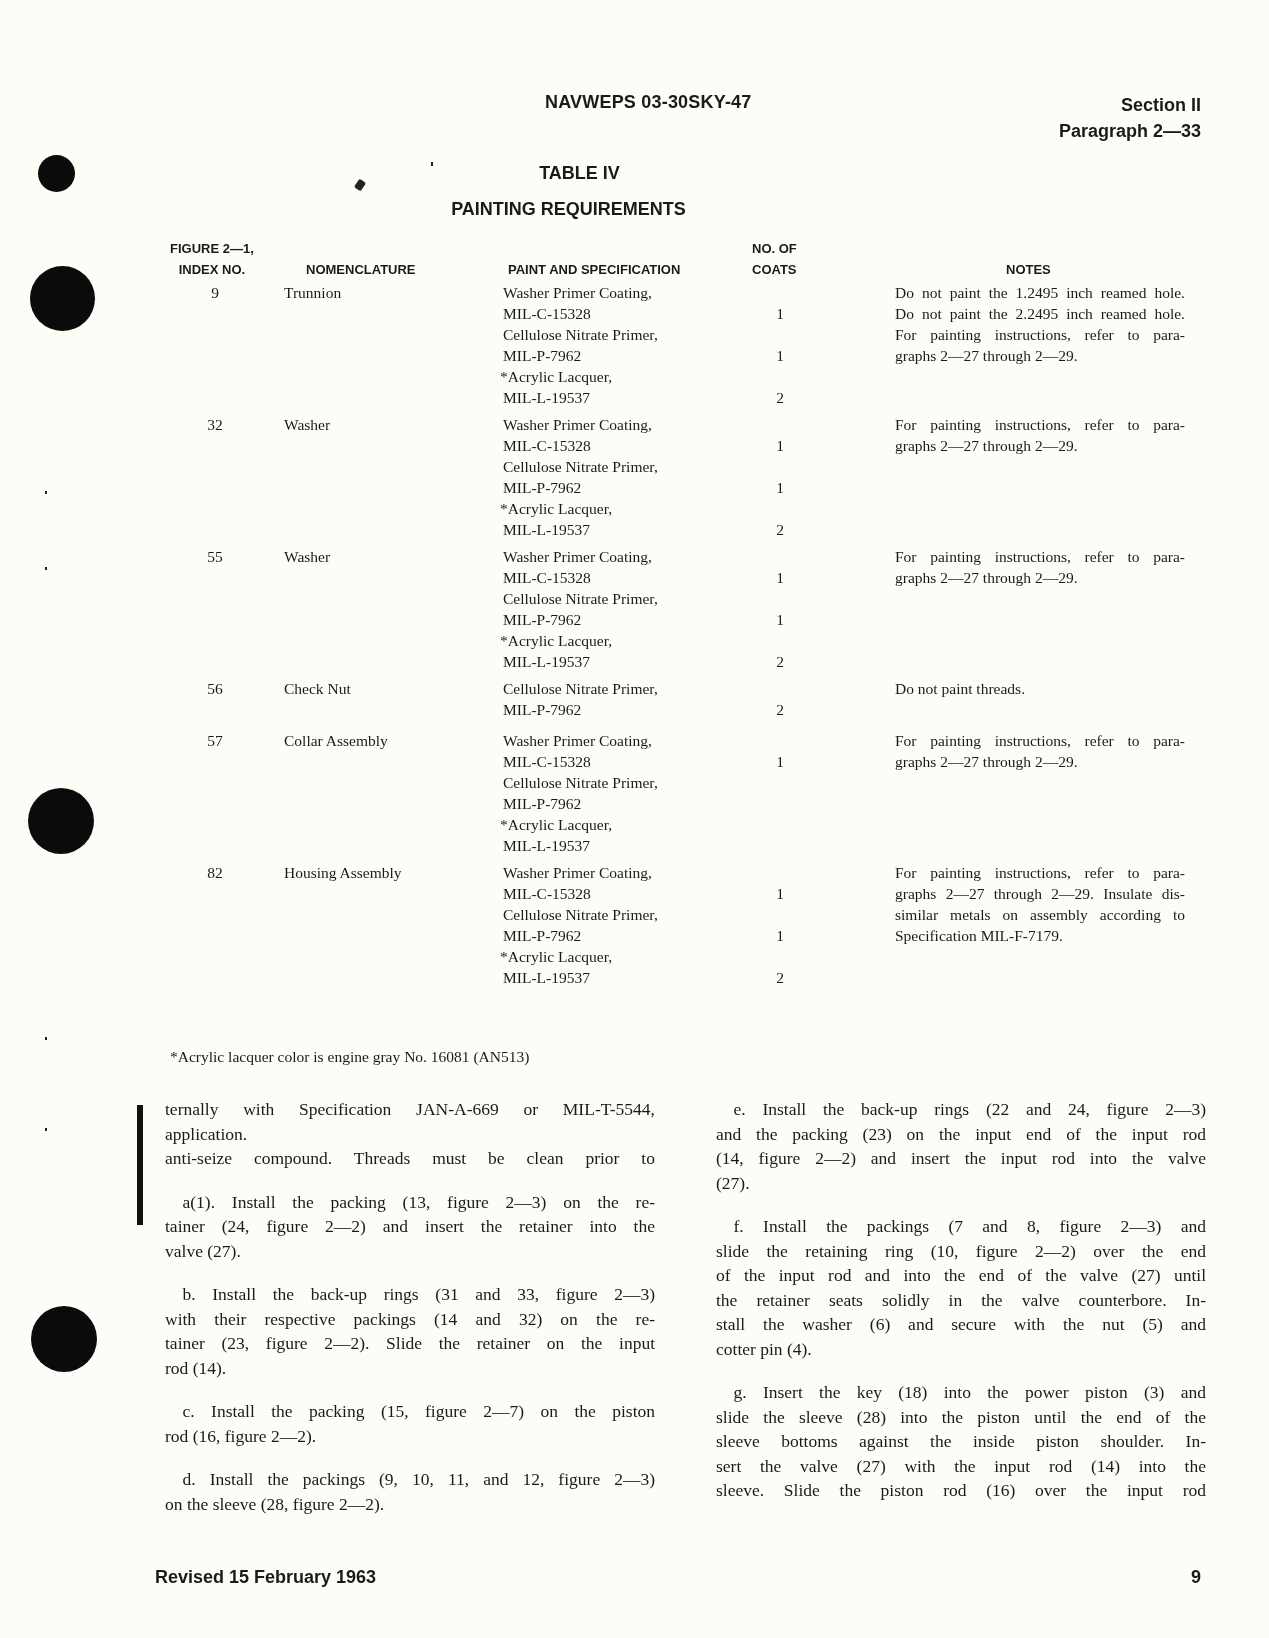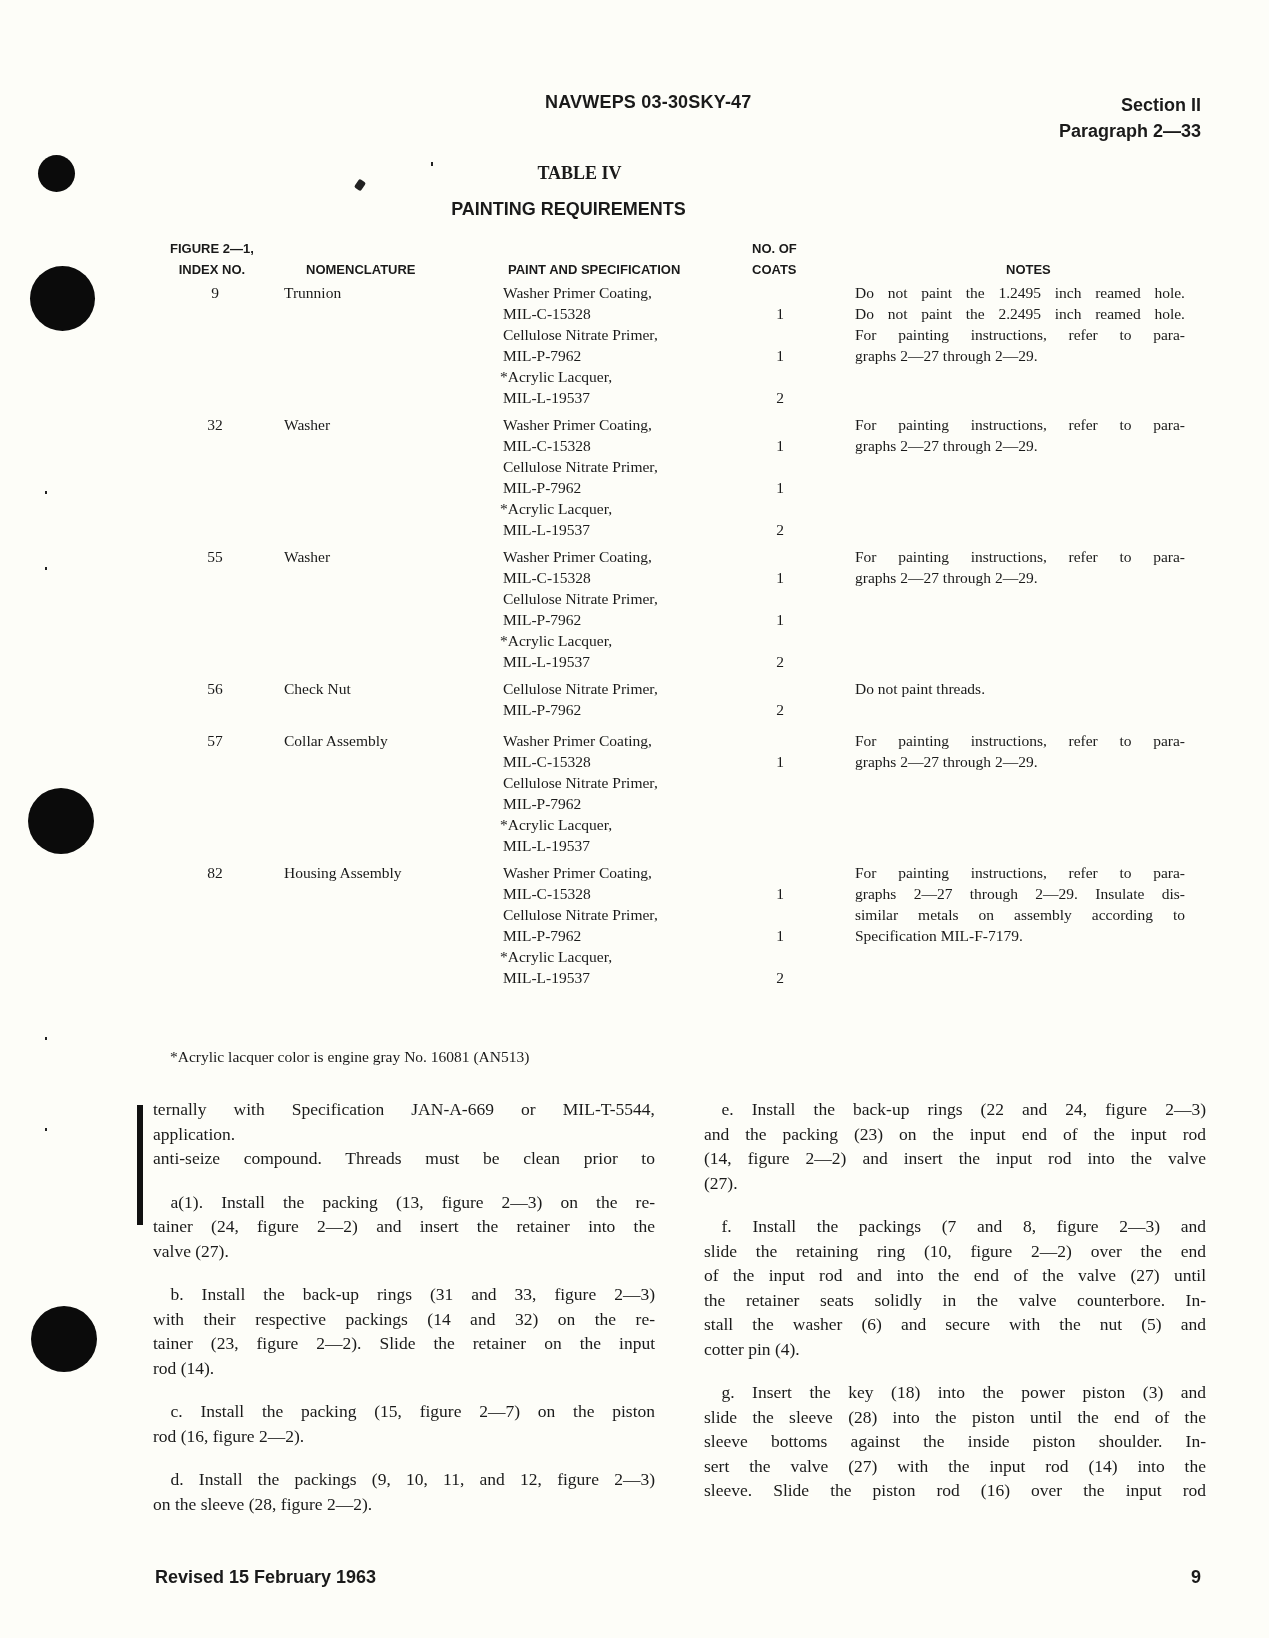--- a/index.html
+++ b/index.html
@@ -14,47 +14,47 @@
     .sans { font-family: "Liberation Sans", "DejaVu Sans", sans-serif; font-weight: bold; }
     .abs { position: absolute; }
 
     
     .hole { position: absolute; background: #0b0b0b; border-radius: 50%; }
 
     
     .hdr-doc { left: 545px; top: 92px; font-size: 18px; letter-spacing: 0.2px; }
     .hdr-sec { right: 68px; top: 92px; font-size: 18px; text-align: right; line-height: 26px; }
 
-    .tbl-title { left: 0; width: 1099px; top: 163px; text-align: center; font-size: 18px; padding-left: 60px; box-sizing: border-box; font-family: Liberation Serif, serif; }
+    .tbl-title { left: 0; width: 1099px; top: 163px; text-align: center; font-size: 18px; padding-left: 60px; box-sizing: border-box; }
     .tbl-sub { left: 0; width: 1077px; top: 199px; text-align: center; font-size: 18px; padding-left: 60px; box-sizing: border-box; }
 
     .th { font-size: 13px; line-height: 21px; }
     .th-fig { left: 170px; top: 238px; text-align: center; }
     .th-nom { left: 306px; top: 259px; }
     .th-paint { left: 508px; top: 259px; }
     .th-coats { left: 752px; top: 238px; }
     .th-notes { left: 1006px; top: 259px; }
 
     
     .row { position: absolute; left: 0; width: 1269px; font-size: 15.5px; line-height: 21px; }
     .c-idx { position: absolute; left: 200px; width: 30px; text-align: center; }
     .c-nom { position: absolute; left: 284px; }
     .c-paint { position: absolute; left: 500px; width: 240px; }
     .c-paint .ln { height: 21px; white-space: nowrap; }
     .c-coats { position: absolute; left: 770px; width: 20px; text-align: center; }
     .c-coats .ln { height: 21px; }
     .c-notes { position: absolute; left: 855px; width: 330px; text-align: justify; text-align-last: left; }
-    .c-notes .ln { height: 21px; white-space: nowrap; text-align: justify; text-align-last: justify; }
+    .c-notes .ln { height: 21px; white-space: nowrap; text-align: justify; text-align-last: justify; margin-left: 40px; }
     .c-notes .ln.last { text-align-last: left; }
 
     .footnote { left: 170px; top: 1048px; font-size: 15.5px; }
 
     
     .col { position: absolute; font-size: 17.5px; line-height: 24.5px; }
-    .col p { margin: 0 0 19px 0; text-align: justify; }
+    .col p { margin: 0 0 19px 12px; text-align: justify; }
     .col .ln { display: block; text-align: justify; text-align-last: justify; white-space: nowrap; }
     .col .ln.last { text-align-last: left; }
     .col-left { left: 153px; top: 1097px; width: 502px; }
     .col-right { left: 704px; top: 1097px; width: 502px; }
     .change-bar { left: 137px; top: 1105px; width: 6px; height: 120px; background: #111; }
 
     .footer-left { left: 155px; top: 1567px; font-size: 18px; }
     .footer-right { right: 68px; top: 1567px; font-size: 18px; }
 
     .speck { position: absolute; background: #222; }

